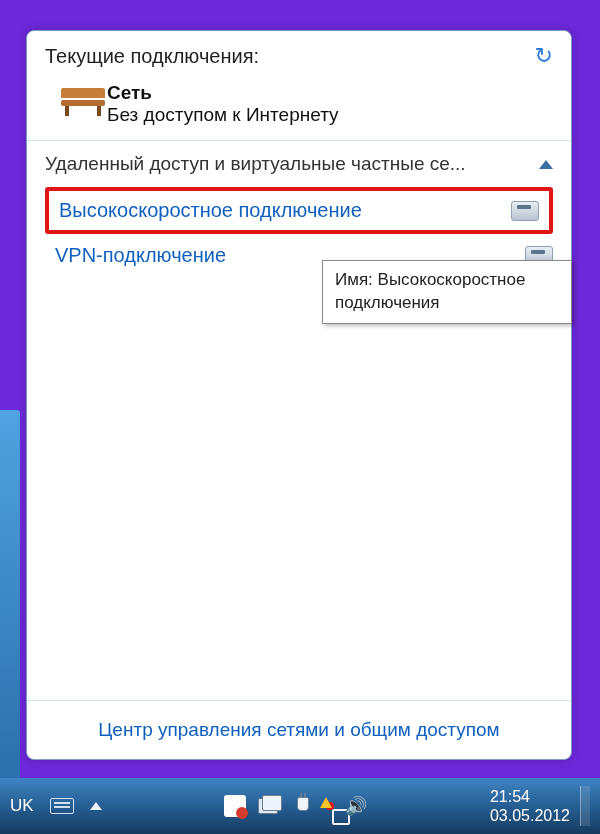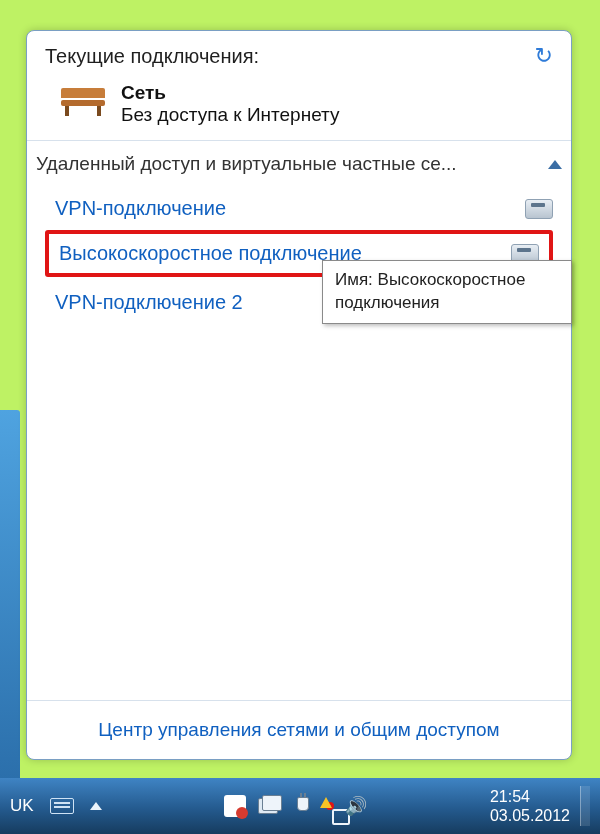--- a/index.html
+++ b/index.html
@@ -9,21 +9,21 @@
     height: 834px;
     background: #fff;
     font-family: "Segoe UI", Tahoma, sans-serif;
     font-size: 16px;
     overflow: hidden;
     position: relative;
   }
   .desktop {
     position: absolute;
     left: 0; top: 0; width: 600px; height: 834px;
-    background: #bef264;
+    background: #6d28d9;
   }
   
   .leftedge {
     position: absolute;
     left: 0; top: 410px; width: 20px; height: 370px;
     background: linear-gradient(#4fa3e0,#2b6fab);
     border-top-right-radius: 3px;
   }
   .flyout {
     position: absolute;
@@ -49,38 +49,38 @@
   }
   .refresh-icon {
     color: #2f7bd8;
     font-size: 22px;
     cursor: pointer;
     line-height: 1;
   }
   .current-conn {
     display: flex;
     align-items: flex-start;
-    gap: 14px;
+    gap: 0;
     padding: 6px 18px 14px 32px;
   }
   .bench-icon {
     width: 48px; height: 32px;
     position: relative;
     margin-top: 4px;
   }
   .bench-icon .seat { position:absolute; left:2px; top:14px; width:44px; height:6px; background:#b46b2e; border-radius:2px; }
   .bench-icon .back { position:absolute; left:2px; top:2px; width:44px; height:10px; background:#c77d3a; border-radius:2px 2px 0 0; }
   .bench-icon .leg1 { position:absolute; left:6px; top:20px; width:4px; height:10px; background:#7a4a1f;}
   .bench-icon .leg2 { position:absolute; left:38px; top:20px; width:4px; height:10px; background:#7a4a1f;}
   .conn-text .name { font-weight: bold; font-size: 19px; color:#111; }
   .conn-text .status { font-size: 19px; color:#111; }
   .divider { height:1px; background:#d7e1ec; margin: 0; }
   .section-header {
     display:flex; align-items:center; justify-content:space-between;
-    padding: 12px 9px;
+    padding: 12px 18px;
     color:#333;
     font-size: 19px;
     cursor: pointer;
   }
   .chevron-up {
     width:0; height:0;
     border-left:7px solid transparent;
     border-right:7px solid transparent;
     border-bottom:9px solid #3b6ea5;
   }
@@ -190,43 +190,39 @@
 
     <div class="current-conn">
       <div class="bench-icon">
         <div class="back"></div>
           <div class="seat"></div>
           <div class="leg1"></div>
           <div class="leg2"></div>
       </div>
       <div class="conn-text">
         <div class="name">Сеть</div>
-        <div class="status">Без доступа к Интернету</div>
+        <div class="status">Без доступом к Интернету</div>
       </div>
     </div>
 
     <div class="divider"></div>
 
     <div class="section-header">
       <span>Удаленный доступ и виртуальные частные се...</span>
       <span class="chevron-up"></span>
     </div>
 
     <div class="conn-list">
+      <div class="conn-item highlighted">
+        <span class="label">Высокоскоростное подключение</span>
+        <span class="modem-icon"></span>
+      </div>
       <div class="conn-item">
         <span class="label">VPN-подключение</span>
         <span class="modem-icon"></span>
-      </div>
-      <div class="conn-item highlighted">
-        <span class="label">Высокоскоростное подключение</span>
-        <span class="modem-icon"></span>
-      </div>
-      <div class="conn-item">
-        <span class="label">VPN-подключение 2</span>
-        <span class="server-icon"></span>
       </div>
     </div>
 
     <div class="flyout-spacer"></div>
     <div class="flyout-footer">
       <span class="footer-link">Центр управления сетями и общим доступом</span>
     </div>
   </div>
 
   <div class="tooltip">

